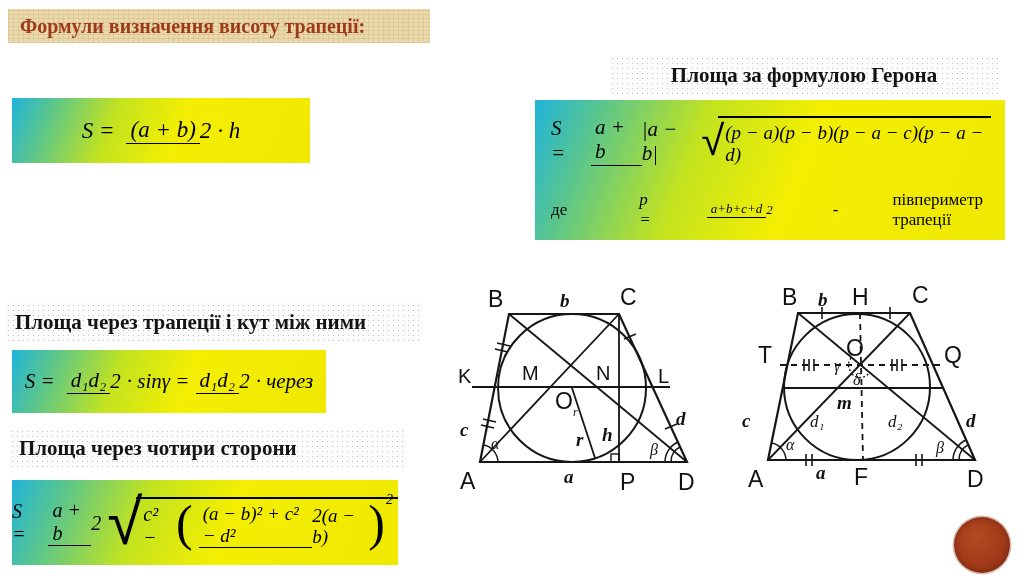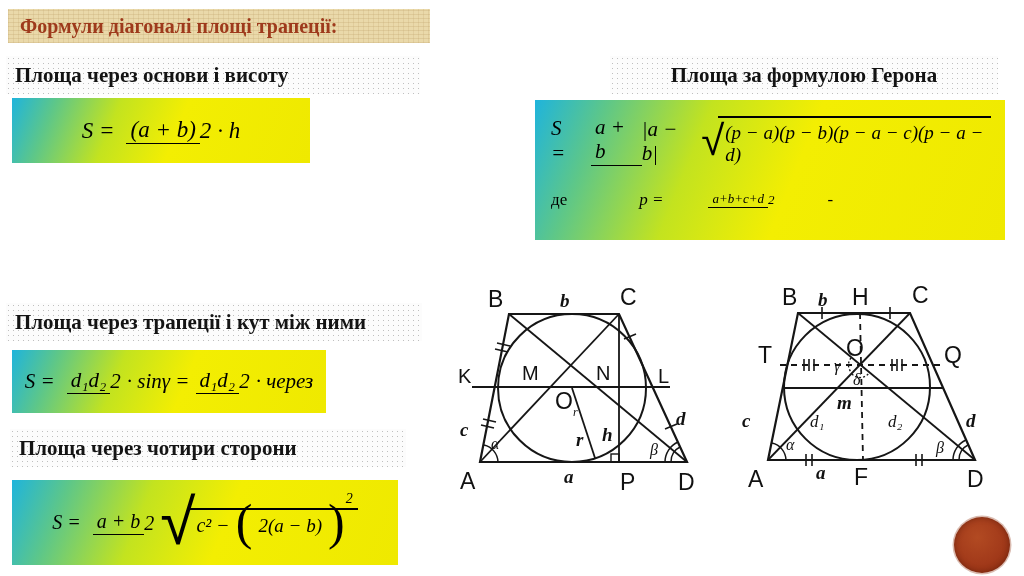--- a/index.html
+++ b/index.html
@@ -45,21 +45,21 @@
   .sqrt-body{ border-top:2px solid #000; padding:4px 6px 0 7px; display:inline-flex; align-items:center; }
   .bigp{ font-style:normal; font-weight:400; font-size:50px; line-height:0; transform:translateY(-3px); }
   .pow{ font-size:14px; position:relative; top:-26px; left:1px; font-style:italic; }
   .gap-r{ margin-right:6px; }
 
   
   .heron-box{ flex-direction:column; align-items:flex-start; justify-content:flex-start; padding:16px 14px 0 16px; }
   .heron-row{ display:flex; align-items:center; font-size:21px; }
   .pdef-row{ display:flex; align-items:center; font-size:17px; margin-top:24px; font-style:normal;gap:44px; }
   .pdef-row .it{ font-style:italic; }
-  .pdef-row .frac{ font-size:13px; margin:0 1px; }
+  .pdef-row .frac{ font-size:13px; margin:0 8px; }
   .pdef-lead{ margin-right:28px; }
   .pdef-dash{ margin:0 10px 0 8px; }
 
   
   .diagram{ position:absolute; }
   .geo line, .geo polygon, .geo circle, .geo path, .geo rect{ stroke:#161616; fill:none; }
   .vlab{ font-family:"Liberation Sans","DejaVu Sans",sans-serif; font-size:23px; fill:#111; font-style:normal; }
   .vlab-sm{ font-family:"Liberation Sans","DejaVu Sans",sans-serif; font-size:20px; fill:#111; }
   .slab{ font-family:"Liberation Serif","DejaVu Serif",serif; font-style:italic; font-weight:bold; font-size:19px; fill:#111; }
   .glab{ font-family:"Liberation Serif","DejaVu Serif",serif; font-style:italic; font-size:16px; fill:#111; }
@@ -72,26 +72,23 @@
     background:radial-gradient(circle at 42% 36%, #b24a22 0%, #a23a1a 55%, #8d2d10 100%);
     box-shadow:0 0 0 1.5px rgba(150,60,30,.35), inset 0 0 6px rgba(60,15,5,.45);
   }
 </style>
 </head>
 <body>
 
 <div class="slide">
 
   <div class="title-bar">
-    <span>Формули діагоналі площі трапеції:</span>
-  </div>
-
-  <div class="head left-h" style="left:6px; top:56px; width:414px;">
-    <span>Площа через основи і висоту</span>
-  </div>
+    <span>Формули визначення висоту трапеції:</span>
+  </div>
+
 
   <div class="fbox" style="left:12px; top:98px; width:298px; height:65px; font-size:23px;">
     <span class="gap-r">S =</span>
     <span class="frac">
       <span class="num">(a + b)</span>
       <span class="den">2</span>
     </span>
     <span>· h</span>
   </div>
 
@@ -124,20 +121,21 @@
     <span class="frac">
       <span class="num">a + b</span>
       <span class="den">2</span>
     </span>
     <span class="sqrt">
       <span class="sqrt-sym" style="font-size:64px;">√</span>
       <span class="sqrt-body">
         <span class="gap-r">c² −</span>
         <span class="bigp">(</span>
         <span class="frac" style="font-size:19px;">
+          <span class="num">(a − b)² + c² − d²</span>
           <span class="den">2(a − b)</span>
         </span>
         <span class="bigp">)</span>
         <span class="pow">2</span>
       </span>
     </span>
   </div>
 
   <div class="head center-h" style="left:610px; top:56px; width:388px;">
     <span>Площа за формулою Герона</span>
@@ -156,20 +154,21 @@
       </span>
     </div>
     <div class="pdef-row">
       <span class="pdef-lead">де</span>
       <span class="it">p =</span>
       <span class="frac it">
         <span class="num">a+b+c+d</span>
         <span class="den">2</span>
       </span>
       <span class="pdef-dash">-</span>
+      <span>півпериметр трапеції</span>
     </div>
   </div>
 
   <svg class="diagram geo" style="left:452px; top:277px;" width="260" height="220" viewBox="0 0 260 220">
     <polygon points="28,185 57,37 167,37 235,185" stroke-width="2.2"></polygon>
     <circle cx="120" cy="111" r="74" stroke-width="2"></circle>
     <line x1="20" y1="110" x2="218" y2="110" stroke-width="2"></line>
     <line x1="28" y1="185" x2="167" y2="37" stroke-width="1.8"></line>
     <line x1="57" y1="37" x2="235" y2="185" stroke-width="1.8"></line>
     <line x1="167" y1="37" x2="167" y2="185" stroke-width="1.8"></line>

